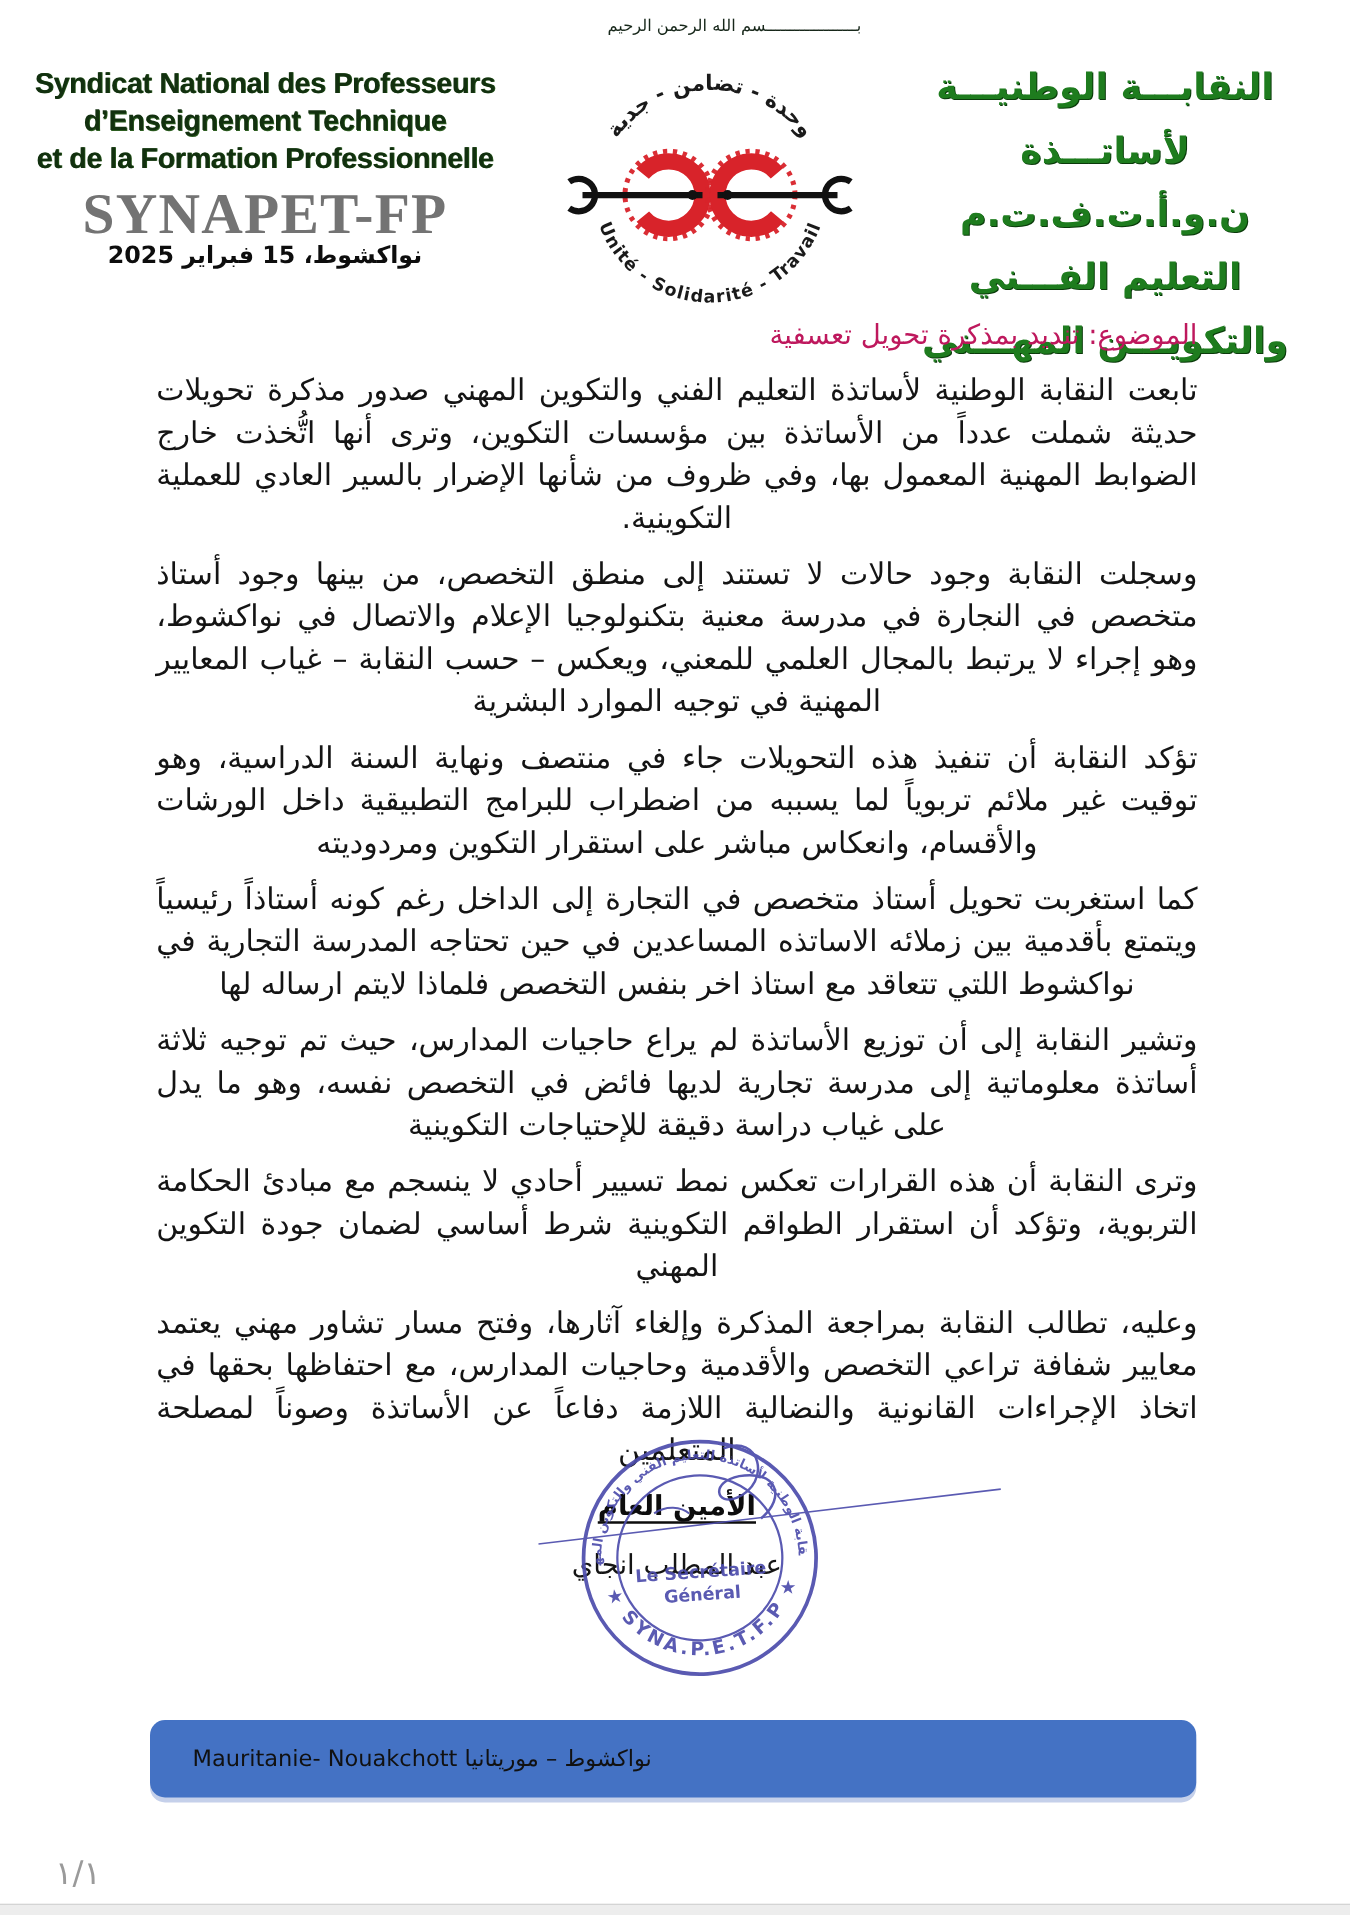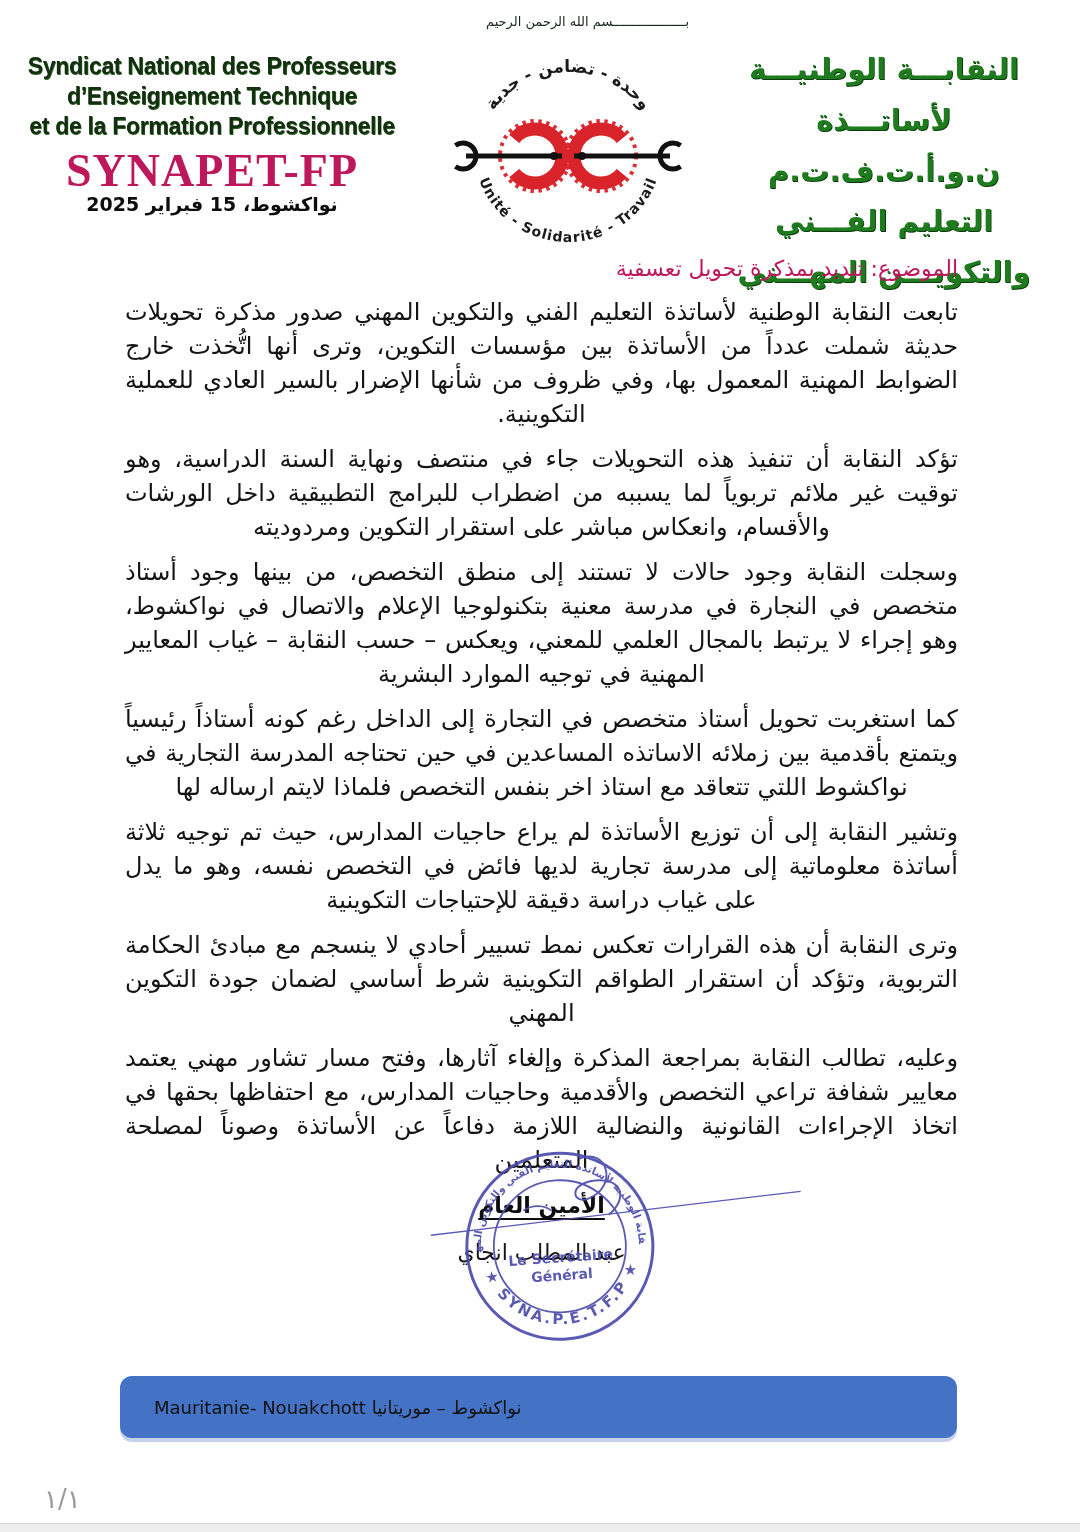--- a/index.html
+++ b/index.html
@@ -6,21 +6,21 @@
   html,body { width:1080px; height:1532px; background:#ffffff; overflow:hidden;
               font-family:"DejaVu Sans", sans-serif; color:#161616; }
   .page { position:relative; width:1080px; height:1532px; background:#fff; }
 
   
   .hdr-left { position:absolute; left:6px; top:52px; width:412px; text-align:center; }
   .hdr-left .fr { font-family:"Liberation Sans", sans-serif; font-weight:700;
                   font-size:23px; line-height:1.3; color:#12300f;
                   text-shadow:0.6px 0.6px 0 #2c5d20; letter-spacing:-0.3px; }
   .hdr-left .acronym { font-family:"Liberation Serif", serif; font-weight:700;
-                  font-size:46px; letter-spacing:1px; color:#be185d; margin-top:2px; }
+                  font-size:46px; letter-spacing:1px; color:#737373; margin-top:2px; }
   .hdr-left .date { direction:rtl; font-weight:700; font-size:19px; color:#0d0d0d; margin-top:-4px; }
 
   .basmala { position:absolute; left:455px; top:14px; width:265px; text-align:center;
              direction:rtl; font-size:13px; color:#17271a; letter-spacing:-1px; }
 
   .logo { position:absolute; left:442px; top:44px; width:252px; height:212px; }
 
   .hdr-right { position:absolute; left:698px; top:44px; width:372px; text-align:center;
                direction:rtl; }
   .hdr-right .ar { font-weight:700; font-size:29px; line-height:1.75; color:#1e7c1e;
@@ -99,22 +99,22 @@
 
   <div class="hdr-right">
     <div class="ar">النقابـــة الوطنيـــة لأساتـــذة</div>
     <div class="ar">ن.و.أ.ت.ف.ت.م</div>
     <div class="ar">التعليم الفـــني والتكويـــن المهـــني</div>
   </div>
 
   <div class="body-text">
     <div class="subject">الموضوع: تنديد بمذكرة تحويل تعسفية</div>
     <p>تابعت النقابة الوطنية لأساتذة التعليم الفني والتكوين المهني صدور مذكرة تحويلات حديثة شملت عدداً من الأساتذة بين مؤسسات التكوين، وترى أنها اتُّخذت خارج الضوابط المهنية المعمول بها، وفي ظروف من شأنها الإضرار بالسير العادي للعملية التكوينية.</p>
+    <p>وسجلت النقابة وجود حالات لا تستند إلى منطق التخصص، من بينها وجود أستاذ متخصص في النجارة في مدرسة معنية بتكنولوجيا الإعلام والاتصال في نواكشوط، وهو إجراء لا يرتبط بالمجال العلمي للمعني، ويعكس – حسب النقابة – غياب المعايير المهنية في توجيه الموارد البشرية</p>
     <p>تؤكد النقابة أن تنفيذ هذه التحويلات جاء في منتصف ونهاية السنة الدراسية، وهو توقيت غير ملائم تربوياً لما يسببه من اضطراب للبرامج التطبيقية داخل الورشات والأقسام، وانعكاس مباشر على استقرار التكوين ومردوديته</p>
-    <p>وسجلت النقابة وجود حالات لا تستند إلى منطق التخصص، من بينها وجود أستاذ متخصص في النجارة في مدرسة معنية بتكنولوجيا الإعلام والاتصال في نواكشوط، وهو إجراء لا يرتبط بالمجال العلمي للمعني، ويعكس – حسب النقابة – غياب المعايير المهنية في توجيه الموارد البشرية</p>
     <p>كما استغربت تحويل أستاذ متخصص في التجارة إلى الداخل رغم كونه أستاذاً رئيسياً ويتمتع بأقدمية بين زملائه الاساتذه المساعدين في حين تحتاجه المدرسة التجارية في نواكشوط اللتي تتعاقد مع استاذ اخر بنفس التخصص فلماذا لايتم ارساله لها</p>
     <p>وتشير النقابة إلى أن توزيع الأساتذة لم يراع حاجيات المدارس، حيث تم توجيه ثلاثة أساتذة معلوماتية إلى مدرسة تجارية لديها فائض في التخصص نفسه، وهو ما يدل على غياب دراسة دقيقة للإحتياجات التكوينية</p>
     <p>وترى النقابة أن هذه القرارات تعكس نمط تسيير أحادي لا ينسجم مع مبادئ الحكامة التربوية، وتؤكد أن استقرار الطواقم التكوينية شرط أساسي لضمان جودة التكوين المهني</p>
     <p>وعليه، تطالب النقابة بمراجعة المذكرة وإلغاء آثارها، وفتح مسار تشاور مهني يعتمد معايير شفافة تراعي التخصص والأقدمية وحاجيات المدارس، مع احتفاظها بحقها في اتخاذ الإجراءات القانونية والنضالية اللازمة دفاعاً عن الأساتذة وصوناً لمصلحة المتعلمين</p>
     <div class="sig-block">
       <span class="sig-title">الأمين العام</span>
       <div class="sig-name">عبد المطلب انجاي</div>
     </div>
   </div>
 

